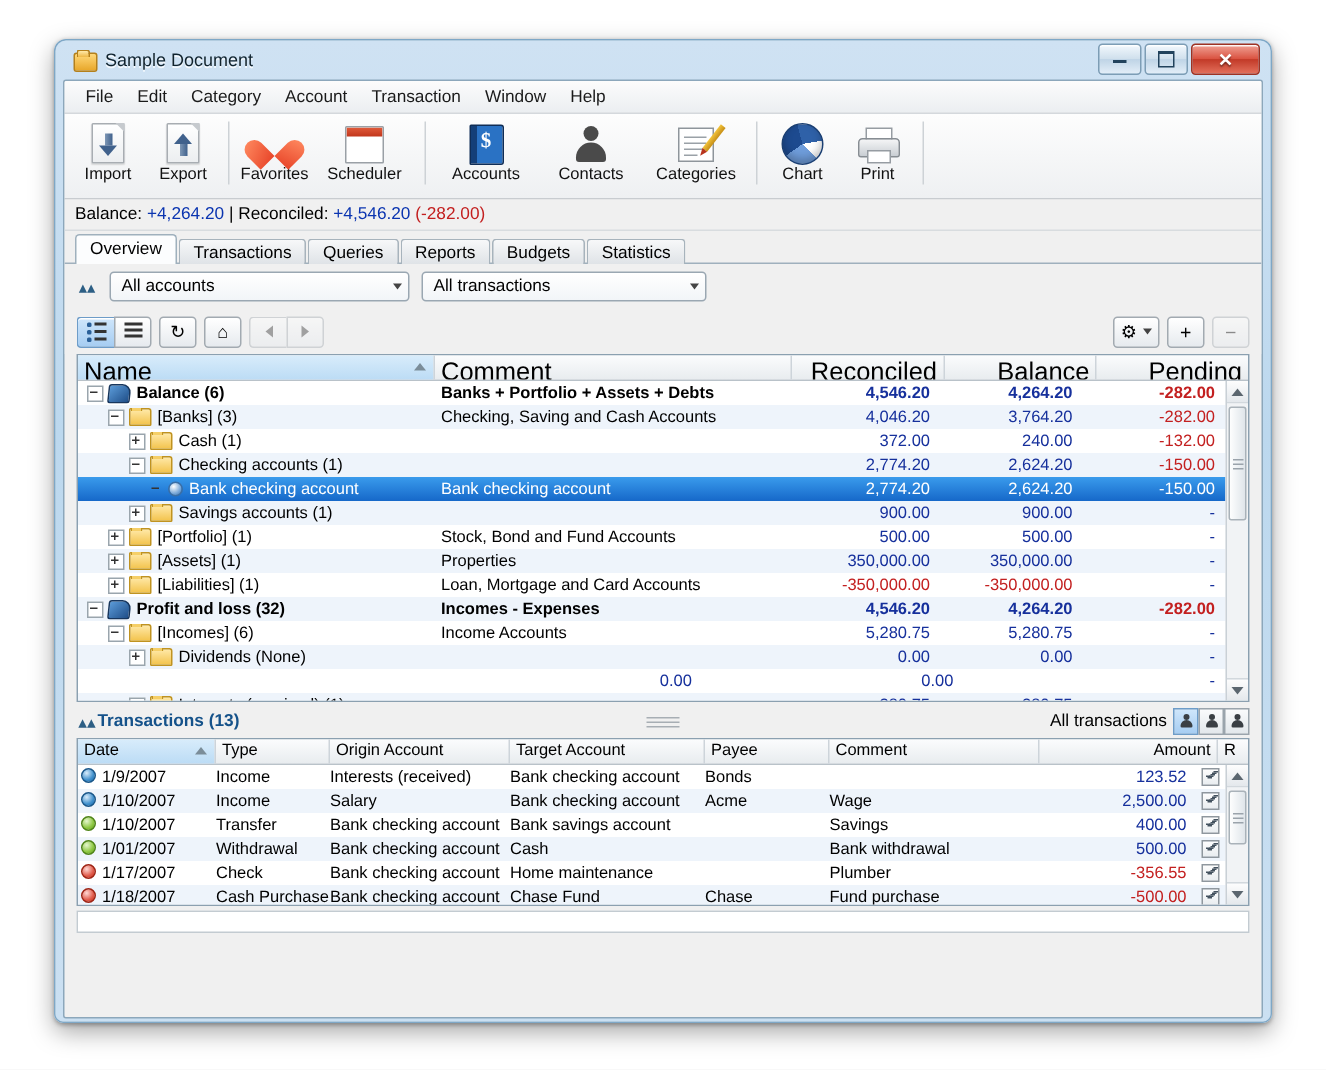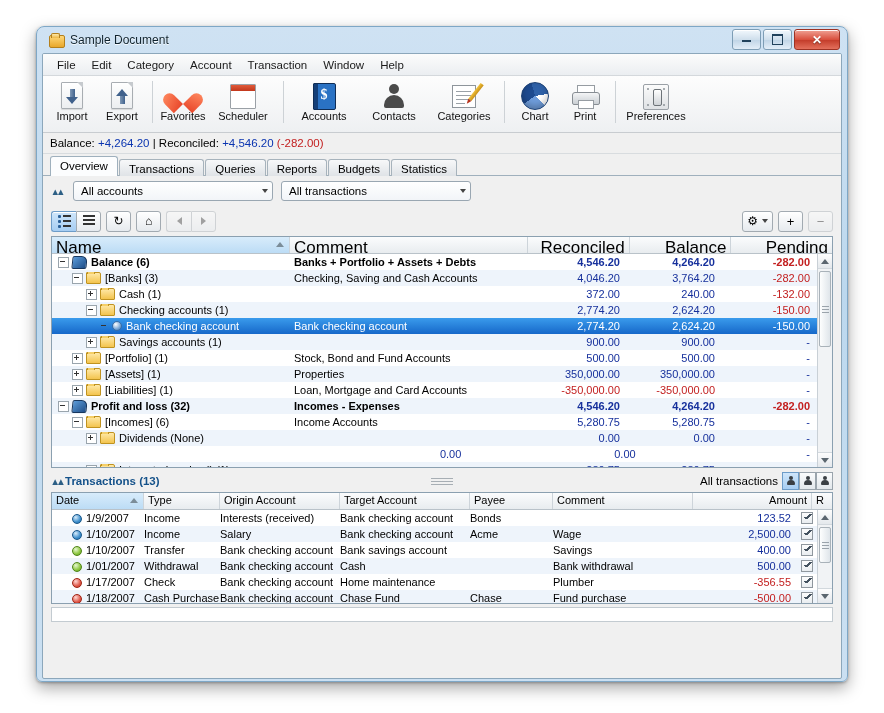--- a/index.html
+++ b/index.html
@@ -245,21 +245,21 @@
   .mbtn .p:after{content:"";position:absolute;left:0;top:4px;width:8px;height:5px;border-radius:4px 4px 1px 1px;background:#3a3f44;}
 
   #txwrap{margin:2px 8px 0 8px;border:1px solid #8ba0b0;background:#fff;height:112px;box-sizing:border-box;display:flex;flex-direction:column;}
   .txhead{display:flex;height:16px;background:linear-gradient(180deg,#fbfcfd,#e8ecef);border-bottom:1px solid #b9c2c9;font-size:11px;}
   .txhead .gh{border-right:1px solid #cdd4da;padding:1px 4px;box-sizing:border-box;overflow:hidden;white-space:nowrap;position:relative;}
   .txhead .gh.sorted{background:linear-gradient(180deg,#d8ecfb,#bcdcf5);}
   .txhead .gh .sortarrow{position:absolute;right:5px;top:5px;width:0;height:0;border-style:solid;border-width:0 4px 5px 4px;border-color:transparent transparent #7b8d99 transparent;}
   .txbody{flex:1;display:flex;overflow:hidden;}
   .xrow{display:flex;height:16px;align-items:center;font-size:11px;}
   .xrow.odd{background:#fff;} .xrow.even{background:#eef4fb;}
-  .x-date{flex:0 0 92px;display:flex;align-items:flex-end;padding-left:20px;box-sizing:border-box;}
+  .x-date{flex:0 0 92px;display:flex;align-items:flex-start;padding-left:2px;box-sizing:border-box;}
   .x-type{flex:0 0 76px;}
   .x-origin{flex:0 0 120px;}
   .x-target{flex:0 0 130px;}
   .x-payee{flex:0 0 83px;}
   .x-comment{flex:0 0 140px;}
   .x-amount{flex:1;text-align:right;padding-right:6px;color:#16309c;}
   .x-amount.red{color:#c32020;}
   .x-r{flex:0 0 20px;display:flex;justify-content:center;}
   .tdot{width:8px;height:8px;border-radius:50%;margin-right:4px;flex:0 0 auto;}
   .tdot.blue{background:radial-gradient(circle at 35% 30%,#d8ecfb,#3f8fcc 60%,#1e6ba8);border:1px solid #19578a;}
@@ -410,32 +410,20 @@
               <div class="paper"></div>
               <div class="body"></div>
               <div class="out"></div>
             </div>
         </div>
         <span class="lbl">Print</span>
       </div>
 
       <div class="tsep"></div>
 
-      <div class="tbtn wide">
-        <div class="ico">
-          <div class="prefs">
-              <div class="sw"></div>
-            <span class="dot" style="left:3px;top:3px"></span>
-              <span class="dot" style="right:3px;top:3px"></span>
-            <span class="dot" style="left:3px;bottom:3px"></span>
-              <span class="dot" style="right:3px;bottom:3px"></span>
-          </div>
-        </div>
-        <span class="lbl">Preferences</span>
-      </div>
     </div>
 
     <div id="balbar">
       <span>Balance:</span>&nbsp;<span class="blue">+4,264.20</span>&nbsp;<span>|</span>&nbsp;<span>Reconciled:</span>&nbsp;<span class="blue">+4,546.20</span>&nbsp;<span class="red">(-282.00)</span>
     </div>
 
     <div id="tabs">
       <div class="tab active">Overview</div>
       <div class="tab">Transactions</div>
       <div class="tab">Queries</div>

